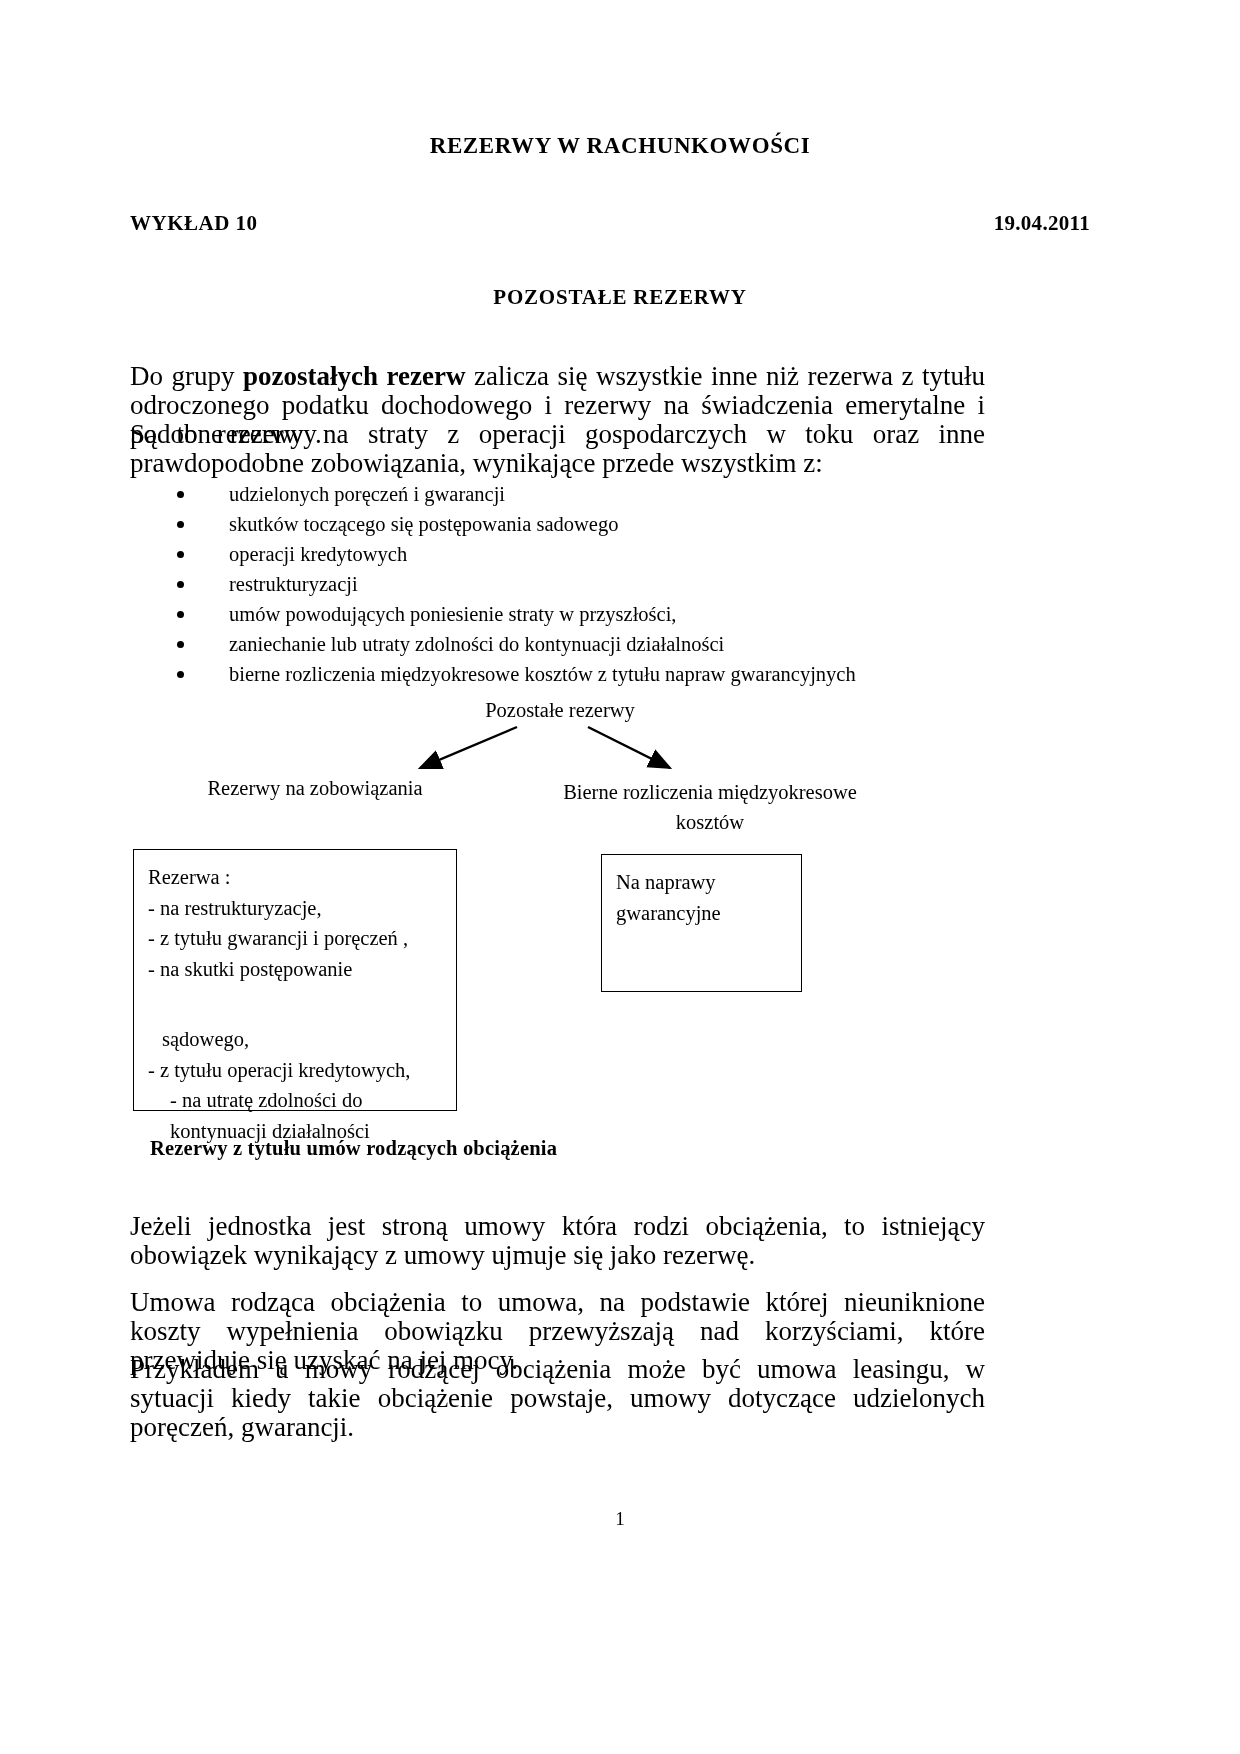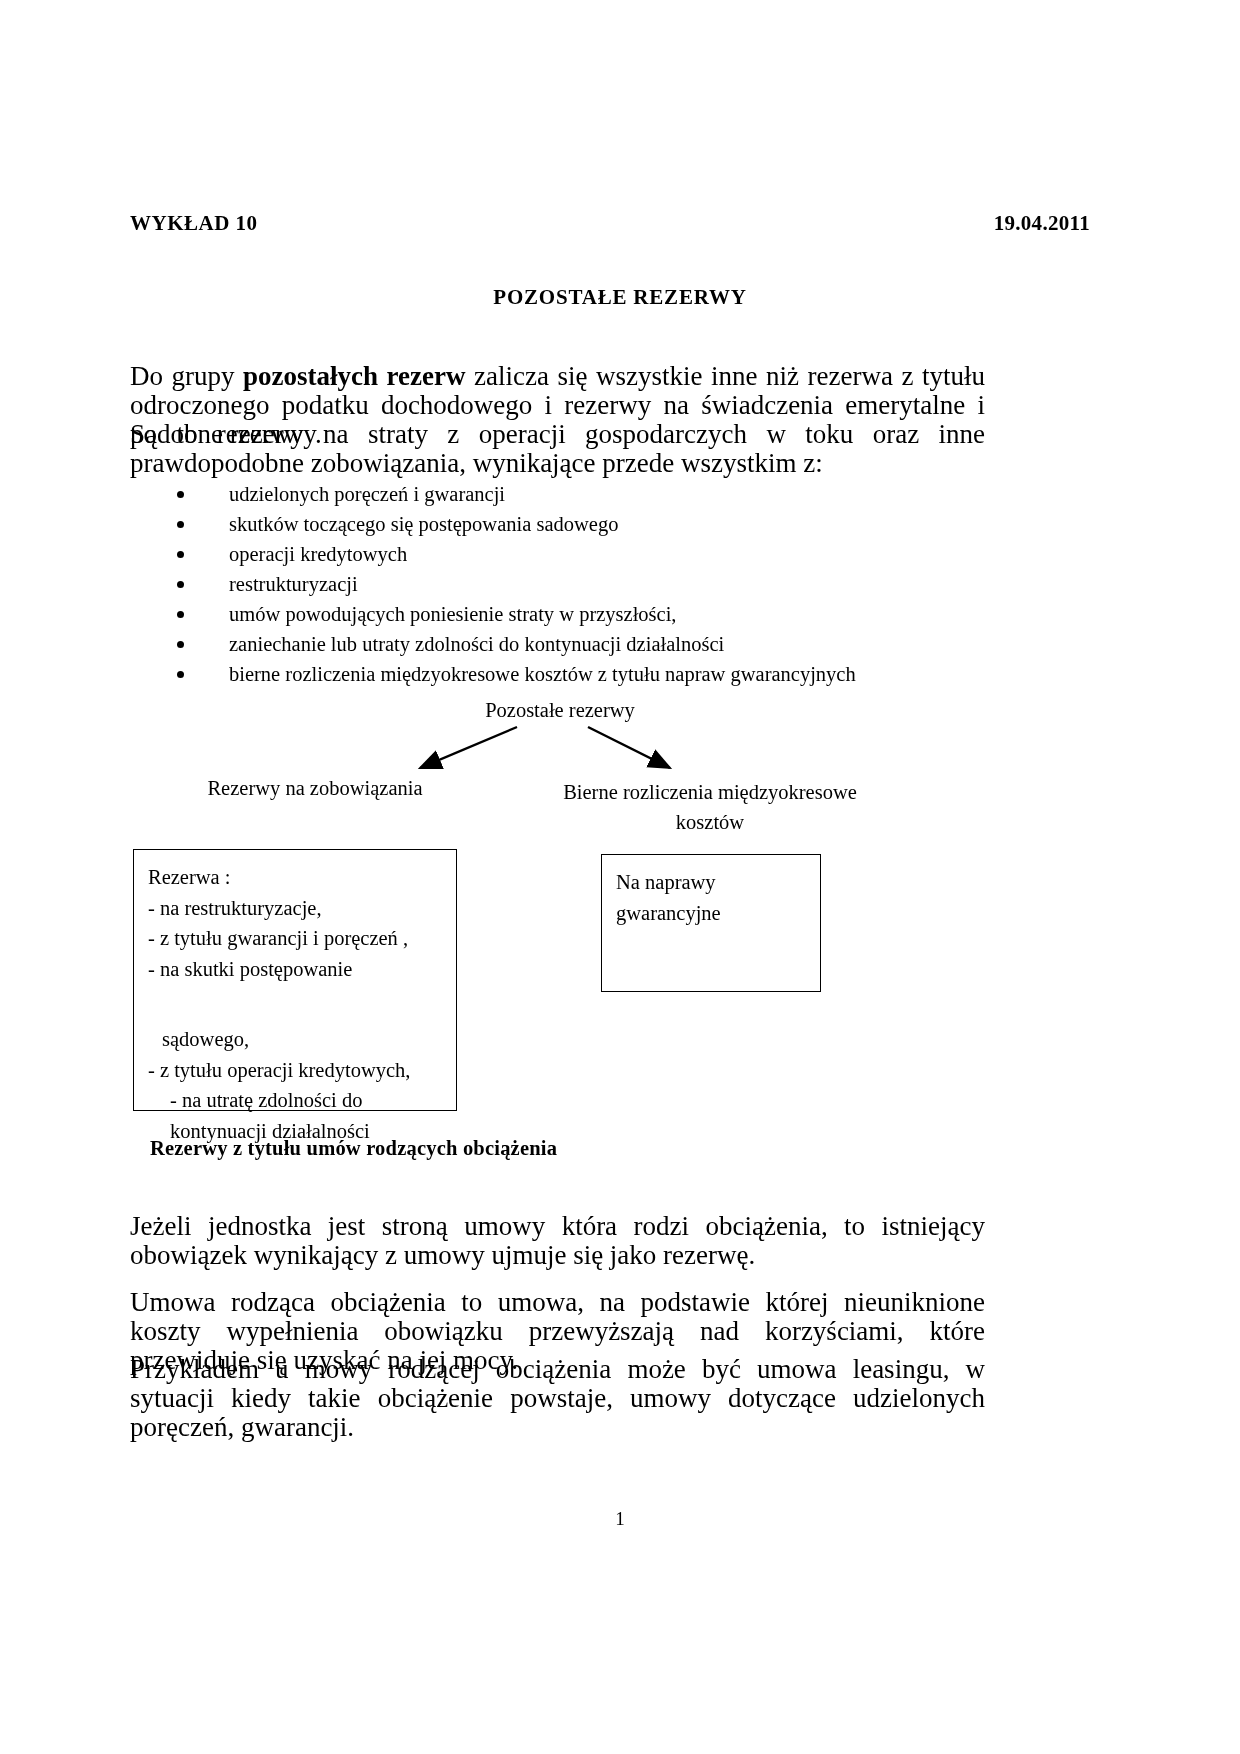--- a/index.html
+++ b/index.html
@@ -141,21 +141,21 @@
   .box-left {
     top: 849px;
     left: 133px;
     width: 324px;
     height: 262px;
     padding: 12px 0 0 14px;
   }
   .box-right {
     top: 854px;
     left: 601px;
-    width: 220px;
+    width: 201px;
     height: 138px;
     padding: 12px 0 0 14px;
   }
   .box .ln { white-space: nowrap; }
   .box .ind1 { padding-left: 14px; margin-top: 40px; }
   .box .ind2 { padding-left: 22px; }
 
   
   .subhead {
     position: absolute;
@@ -177,20 +177,21 @@
     width: 1240px;
     text-align: center;
     font-size: 19px;
   }
 </style>
 </head>
 <body>
 
 <div class="page">
 
+  <div class="doc-title">REZERWY W RACHUNKOWOŚCI</div>
 
   <div class="lecture-row">
     <span class="lecture-no">WYKŁAD 10</span>
     <span class="lecture-date">19.04.2011</span>
   </div>
 
   <div class="section-title">POZOSTAŁE REZERWY</div>
 
   <div class="body-block just intro-a"><span>Do grupy </span><b>pozostałych rezerw</b><span> zalicza się wszystkie inne niż rezerwa z tytułu odroczonego podatku dochodowego i rezerwy na świadczenia emerytalne i podobne rezerwy.</span></div>
 

